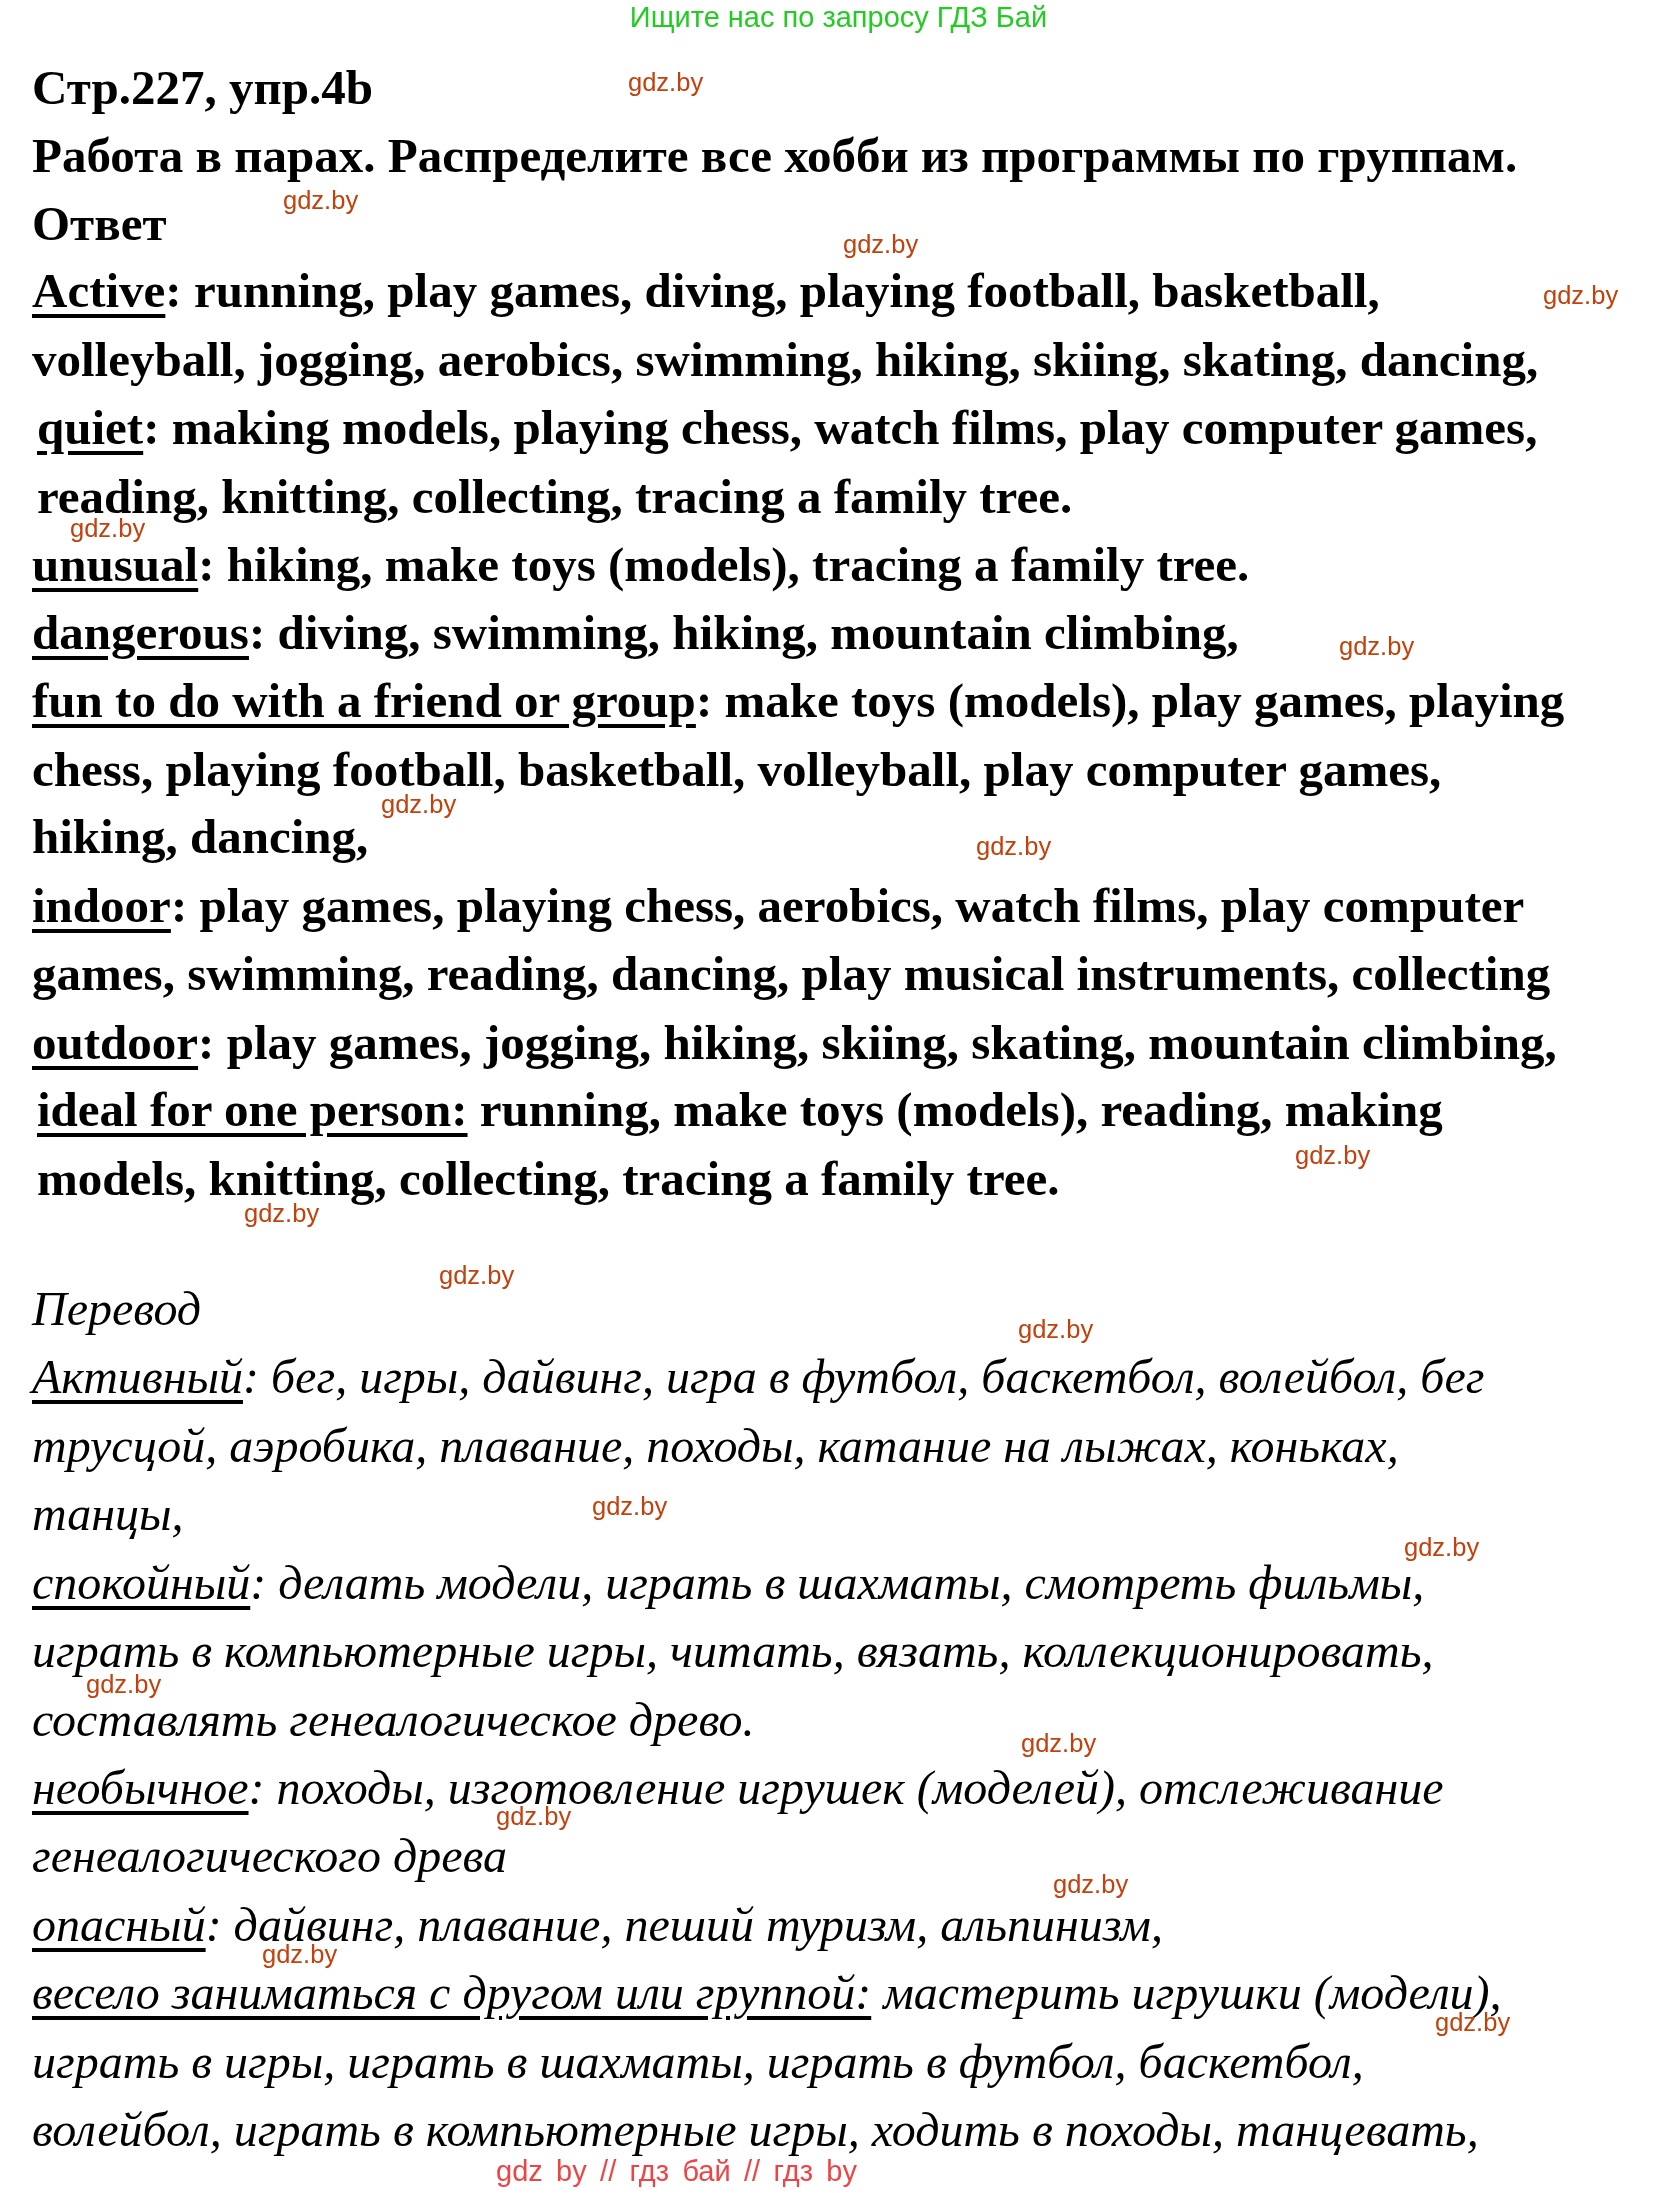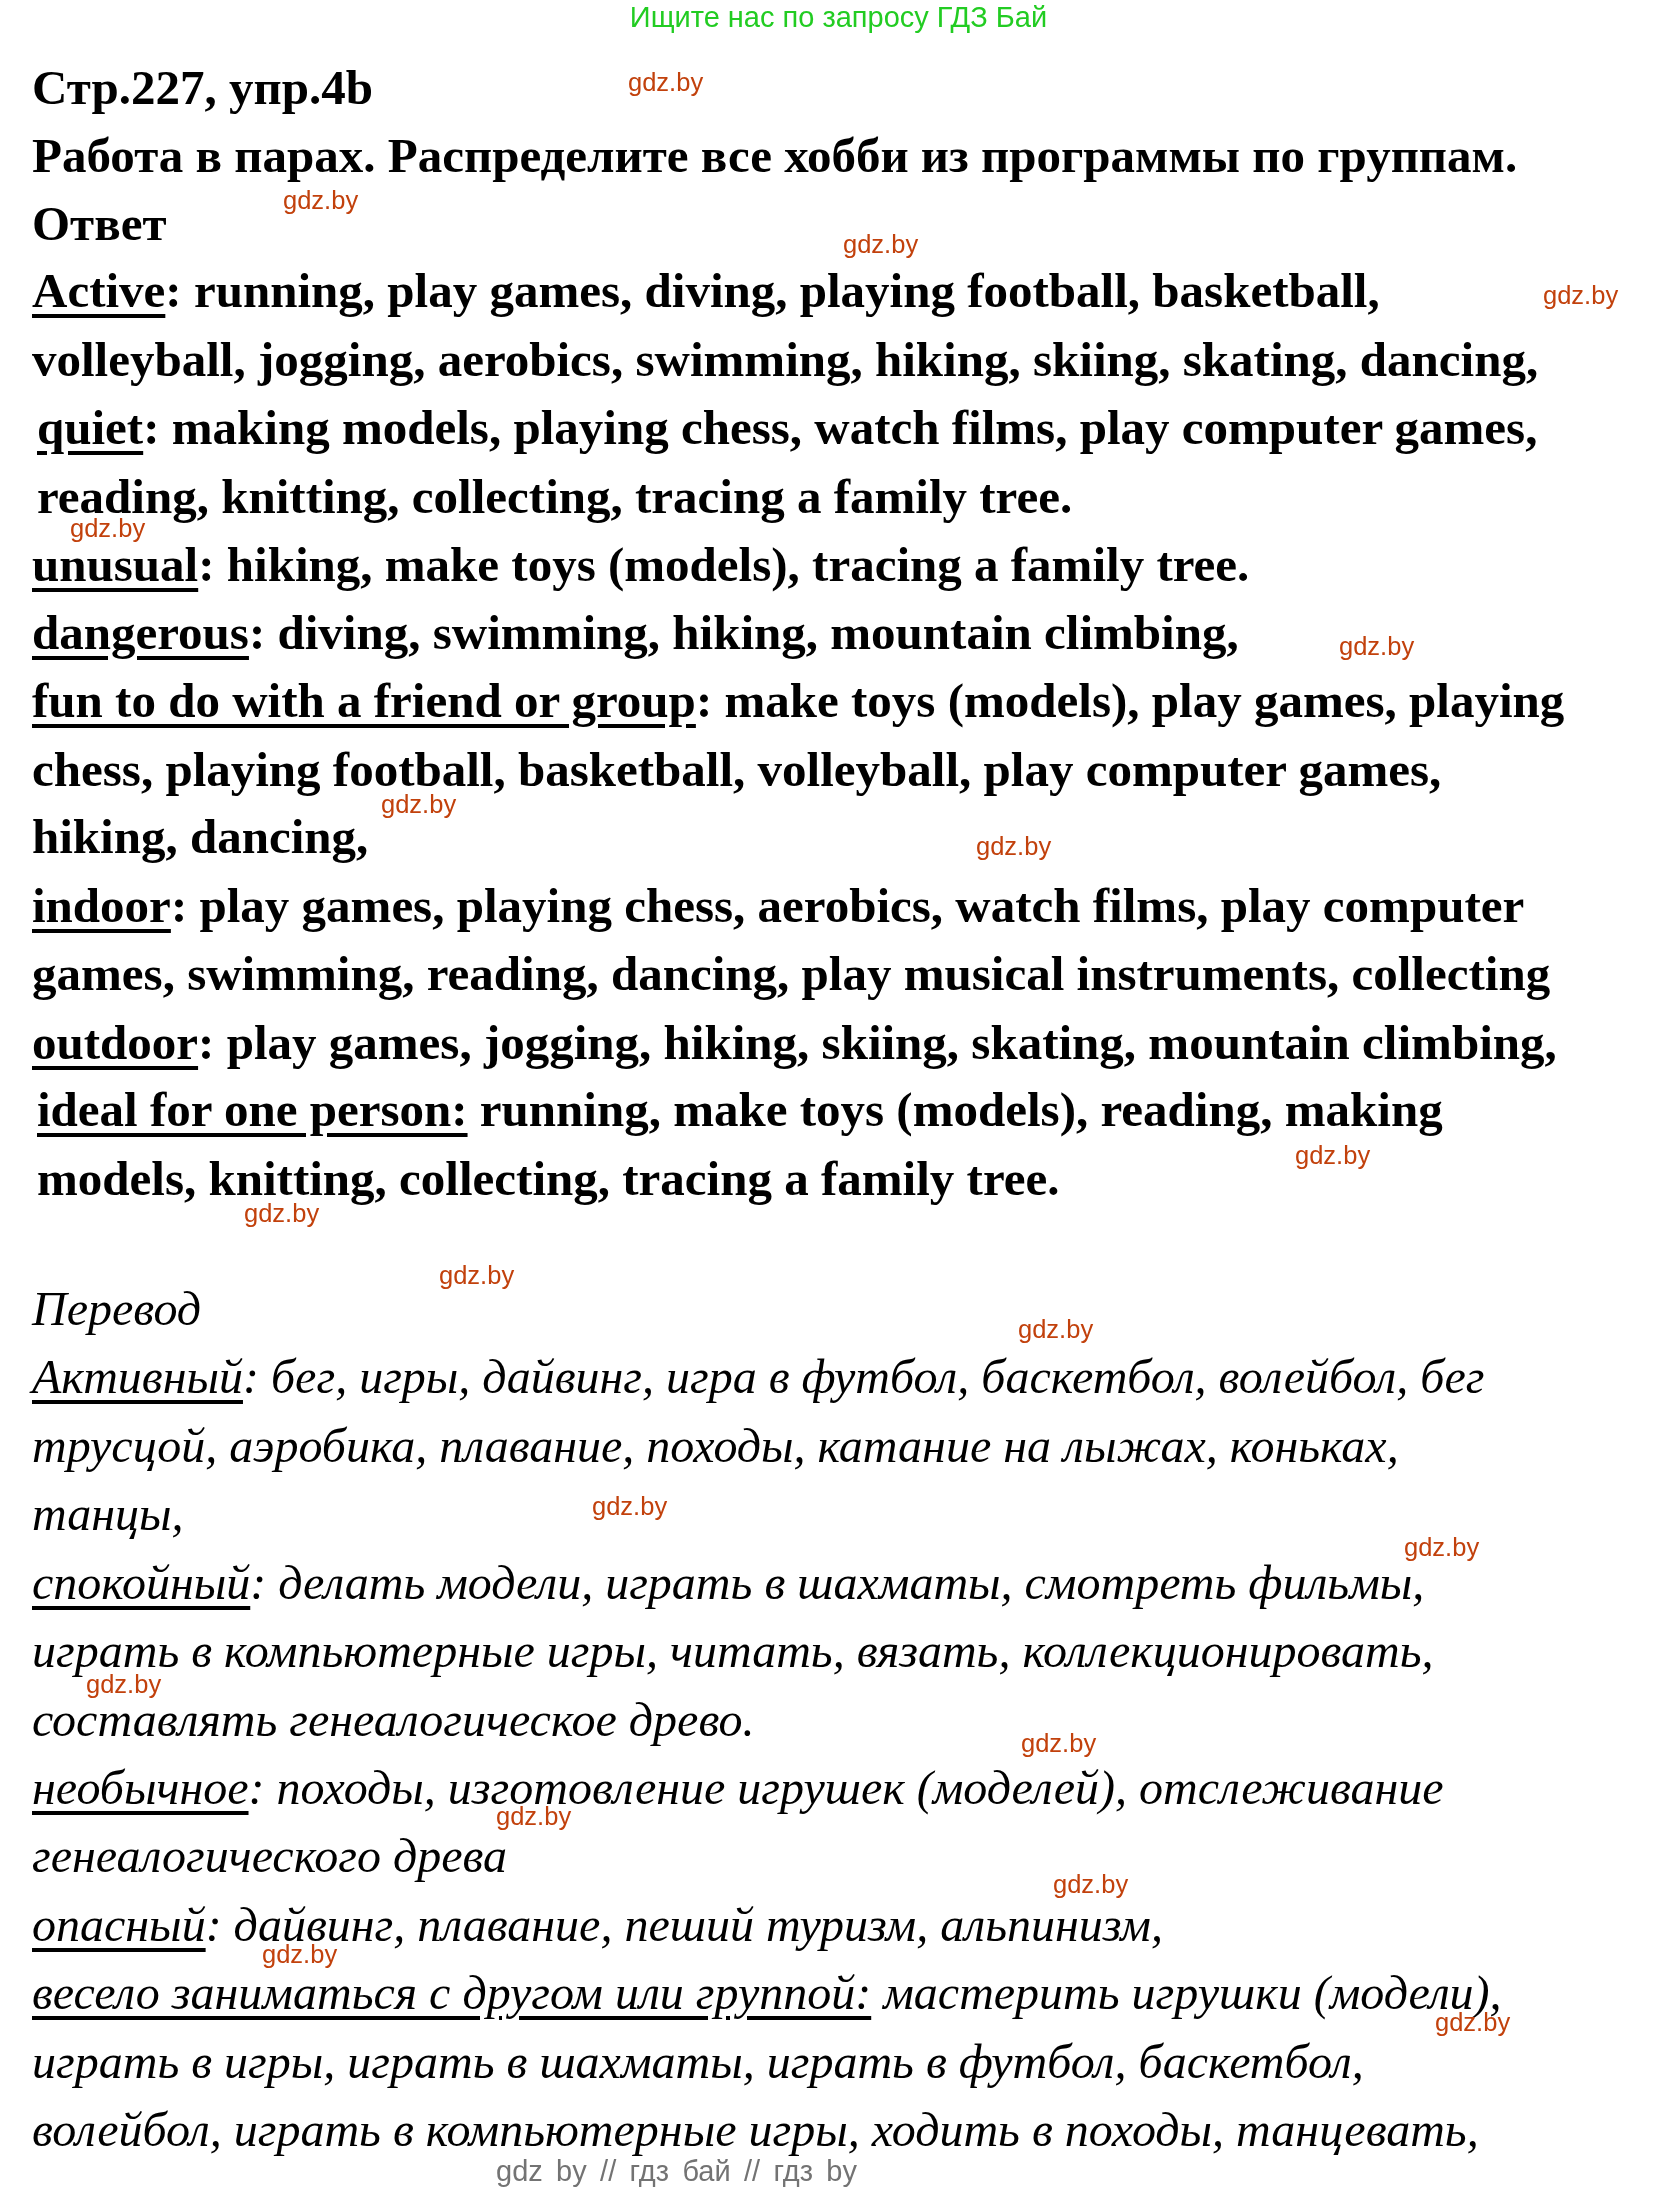--- a/index.html
+++ b/index.html
@@ -3,21 +3,21 @@
 <meta charset="utf-8">
 <style>
   html, body { margin:0; padding:0; background:#ffffff; }
   body { width:1677px; height:2194px; position:relative; overflow:hidden; }
   .banner { position:absolute; top:0; left:0; width:1677px; text-align:center; font-family:"Liberation Sans", sans-serif; font-size:29px; color:#22cc22; line-height:35px; }
   .line { position:absolute; left:32px; font-family:"Liberation Serif", serif; white-space:nowrap; color:#000; }
   .b { font-weight:bold; font-size:49px; line-height:56px; }
   .i { font-style:italic; font-size:48px; line-height:56px; }
   .u { text-decoration:underline; text-decoration-thickness:4.4px; text-underline-offset:7px; }
   .wm { position:absolute; font-family:"Liberation Sans", sans-serif; font-size:25.5px; color:#c2410c; }
-  .footer { position:absolute; top:2155px; left:0; width:1353px; text-align:center; font-family:"Liberation Sans", sans-serif; font-size:29px; color:#737373; word-spacing:5.3px; }
+  .footer { position:absolute; top:2155px; left:0; width:1353px; text-align:center; font-family:"Liberation Sans", sans-serif; font-size:29px; color:#ef4444; word-spacing:5.3px; }
 </style>
 </head>
 <body>
 
 <div class="banner">Ищите нас по запросу ГДЗ Бай</div>
 
 <div class="line b" style="top:60px;">Стр.227, упр.4b</div>
 <div class="line b" style="top:128px;">Работа в парах. Распределите все хобби из программы по группам.</div>
 <div class="line b" style="top:196px;">Ответ</div>
 

